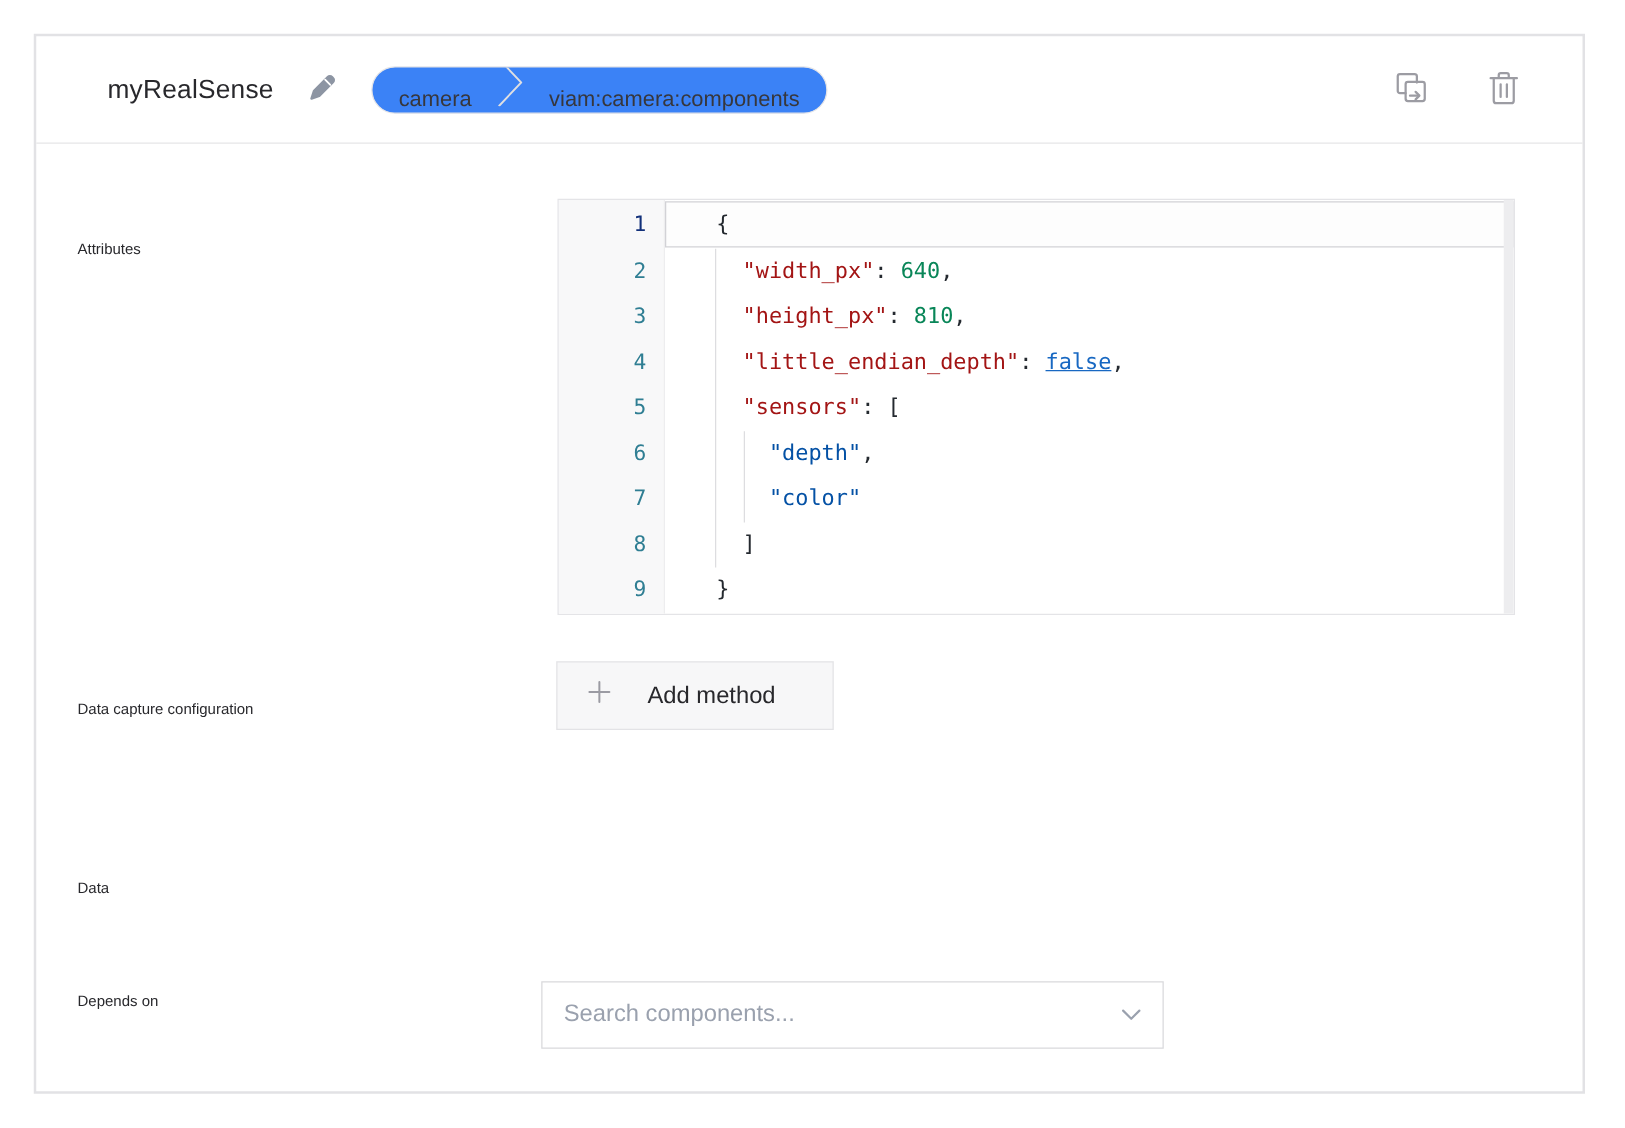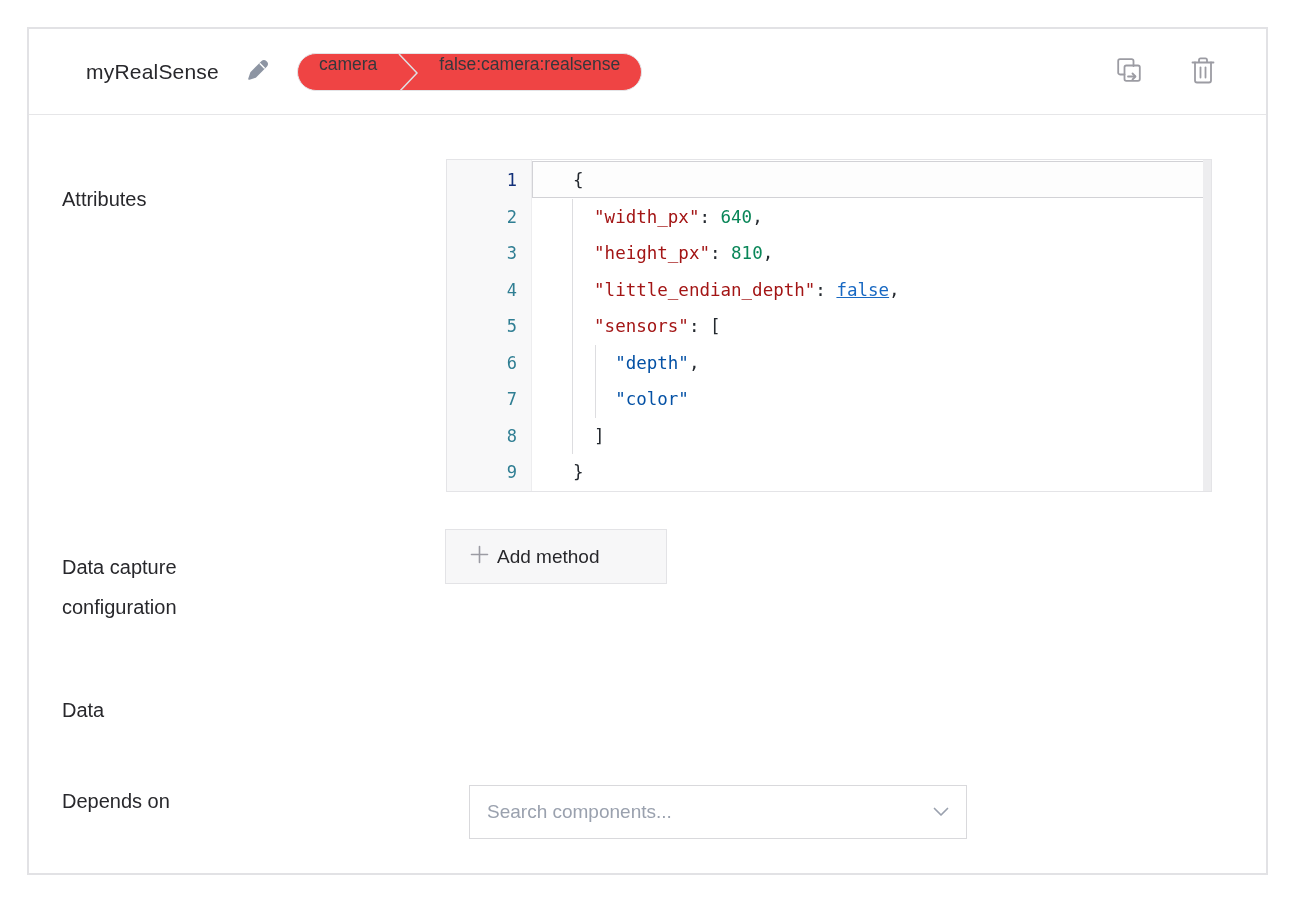--- a/index.html
+++ b/index.html
@@ -12,30 +12,30 @@
 
   
   .card-header {
     position:absolute; left:0; top:0; right:0; height:86px;
     border-bottom:1px solid #e6e6e8;
     display:flex; align-items:center; padding:0 50px 0 33px;
   }
   .title { font-size:21px; font-weight:500; color:#28282c; letter-spacing:.2px;margin-left:24px; }
   .pencil-btn { margin-left:26px; display:flex; align-items:center; cursor:pointer; background:none; border:none; }
   .type-chip {
-    margin-left:27px; height:38px; display:flex; align-items:flex-start;
-    border:1px solid #e4e4e7; border-radius:19px; background:#ef4444; overflow:hidden;
+    margin-left:27px; height:38px; display:flex; align-items:flex-end;
+    border:1px solid #e4e4e7; border-radius:19px; background:#3b82f6; overflow:hidden;
   }
   .chip-seg { font-size:17.5px; color:#37373c; padding:0 21px; white-space:nowrap; }
   .chip-div { display:block; }
   .header-actions { margin-left:auto; display:flex; align-items:center; gap:46px; }
   .icon-btn { background:none; border:none; cursor:pointer; display:flex; align-items:center; }
 
   
-  .row-label { position:absolute; left:33px; font-size:20px; color:#28282c; line-height:40px; }
+  .row-label { position:absolute; left:33px; font-size:12px; color:#28282c; line-height:40px; }
 
   
   .editor {
     position:absolute; left:417px; top:130px; width:766px; height:333px;
     border:1px solid #e4e4e7; background:#fff; overflow:hidden;
     font-family:"DejaVu Sans Mono", monospace; font-size:17.5px;
   }
   .gutter {
     position:absolute; left:0; top:0; bottom:0; width:85px;
     background:#f8f8f9; border-right:1px solid #ededef; padding-top:2px;
@@ -61,29 +61,29 @@
   .tok-bool { color:var(--tok-bool,#1868c2);text-decoration:underline; }
   .tok-punct,.tok-brace { color:#24292f; }
   .indent-guide { position:absolute; width:1px; background:#dddde0; }
   .guide-a { left:40px; top:38.5px; height:255.5px; }
   .guide-b { left:63px; top:184.5px; height:73px; }
   .vscrollbar { position:absolute; right:0; top:0; bottom:0; width:8px; background:#ededef; }
 
   
   .add-btn {
     position:absolute; height:55px; background:#f7f7f8; border:1px solid #e3e3e6;
-    display:flex; align-items:center; gap:8px; padding:0 24px;
+    display:flex; align-items:center; gap:29px; padding:0 24px;
     font-family:"Liberation Sans", sans-serif; font-size:19px; color:#28282c; cursor:pointer;
   }
   .btn-add-method { left:416px; top:500px; width:222px; }
   .btn-add-frame  { left:416px; top:645px; width:204px; }
 
   
   .search-select {
-    position:absolute; left:440px; top:756px; width:498px; height:54px;
+    position:absolute; left:404px; top:756px; width:498px; height:54px;
     border:1px solid #d9d9dc; background:#fff; display:flex; align-items:center;
   }
   .search-select input {
     flex:1; border:none; outline:none; background:transparent;
     font-family:"Liberation Sans", sans-serif; font-size:19px; color:#3a3a40;
     padding:0 10px 0 17px; min-width:0;
   }
   .search-select input::placeholder { color:#9aa1ae; }
   .chev-wrap { padding-right:17px; display:flex; align-items:center; cursor:pointer; }
 
@@ -109,21 +109,21 @@
       </span>
     </button>
 
     <div class="type-chip">
       <span class="chip-seg">camera</span>
       <span class="chip-div">
         <svg width="20" height="38" viewBox="0 0 20 38" fill="none">
           <path d="M1 0 L19 19 L1 38" stroke="#dfdfe2" stroke-width="1.5"></path>
         </svg>
       </span>
-      <span class="chip-seg">false:camera:realsense</span>
+      <span class="chip-seg">viam:camera:components</span>
     </div>
 
     <div class="header-actions">
       <button class="icon-btn">
         <span>
           <svg width="29" height="29" viewBox="0 0 29 29" fill="none" stroke="#9c9ca3" stroke-width="1.8" stroke-linejoin="round" stroke-linecap="round">
             <path d="M18.5 10 V5 A1.8 1.8 0 0 0 16.7 3.2 H5 A1.8 1.8 0 0 0 3.2 5 V16.7 A1.8 1.8 0 0 0 5 18.5 H9.5"></path>
             <rect x="9.5" y="9.5" width="15.3" height="15.3" rx="1.8"></rect>
             <path d="M13 20.5 H20"></path>
             <path d="M17.5 17.5 L20.5 20.5 L17.5 23.5"></path>

